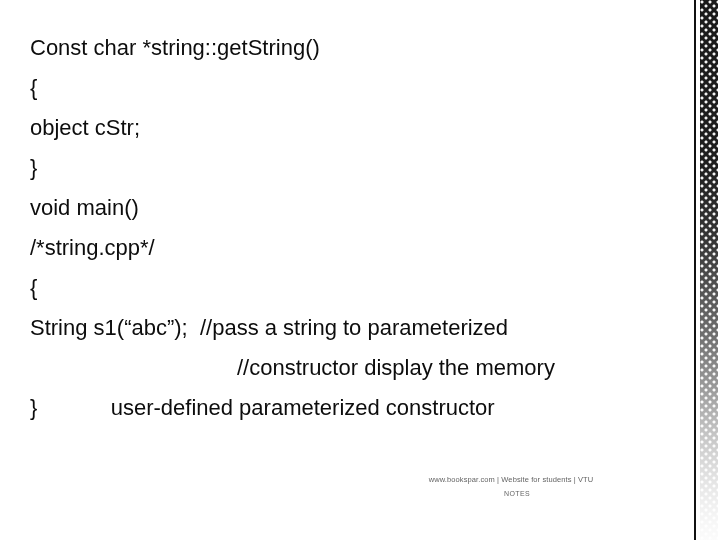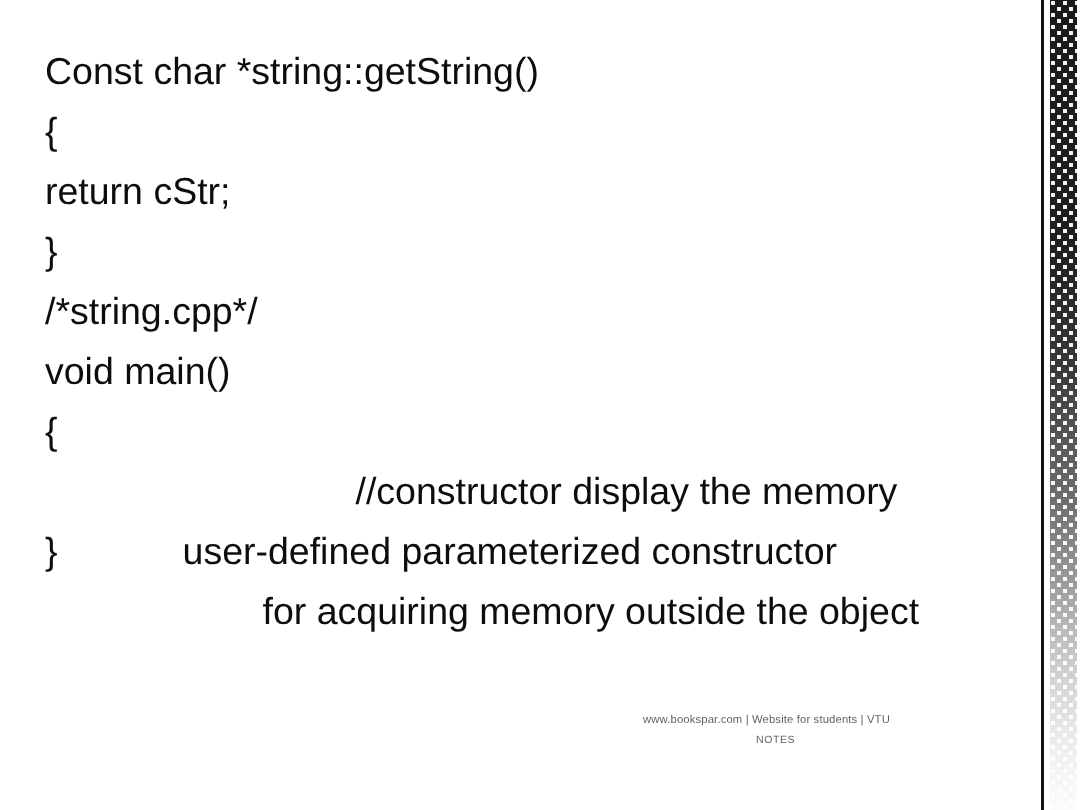--- a/index.html
+++ b/index.html
@@ -54,21 +54,21 @@
   
   #code-block {
     position: absolute;
     left: 0;
     top: 28px;
     width: 690px;
   }
   .code-line {
     height: 40px;
     line-height: 40px;
-    font-size: 25px;
+    font-size: 22px;
     color: #0d0d0d;
     white-space: pre;
     padding-left: 30px;
     box-sizing: border-box;
   }
   .code-line .ind {
     display: inline-block;
   }
 
   
@@ -104,28 +104,28 @@
 
 <div id="slide">
 
   <div id="right-rule"></div>
   <div id="right-halftone"></div>
   <div id="right-halftone-fade"></div>
 
   <div id="code-block">
       <div class="code-line"><span>Const char *string::getString()</span></div>
       <div class="code-line"><span>{</span></div>
-      <div class="code-line"><span>return cStr;</span></div>
+      <div class="code-line"><span>object cStr;</span></div>
       <div class="code-line"><span>}</span></div>
+      <div class="code-line"><span>void main()</span></div>
       <div class="code-line"><span>/*string.cpp*/</span></div>
-      <div class="code-line"><span>void main()</span></div>
       <div class="code-line"><span>{</span></div>
+      <div class="code-line"><span>String s1(“abc”);  //pass a string to parameterized</span></div>
       <div class="code-line"><span class="ind" style="width: 207px;"></span><span>//constructor display the memory</span></div>
       <div class="code-line"><span>}            user-defined parameterized constructor</span></div>
-      <div class="code-line"><span class="ind" style="width: 145px;"></span><span>for acquiring memory outside the object</span></div>
     </div>
 
   <div id="watermark">
     <span class="wm-main">www.bookspar.com | Website for students | VTU</span>
     <span class="wm-sub">NOTES</span>
   </div>
 
 </div>
 
 </body></html>

